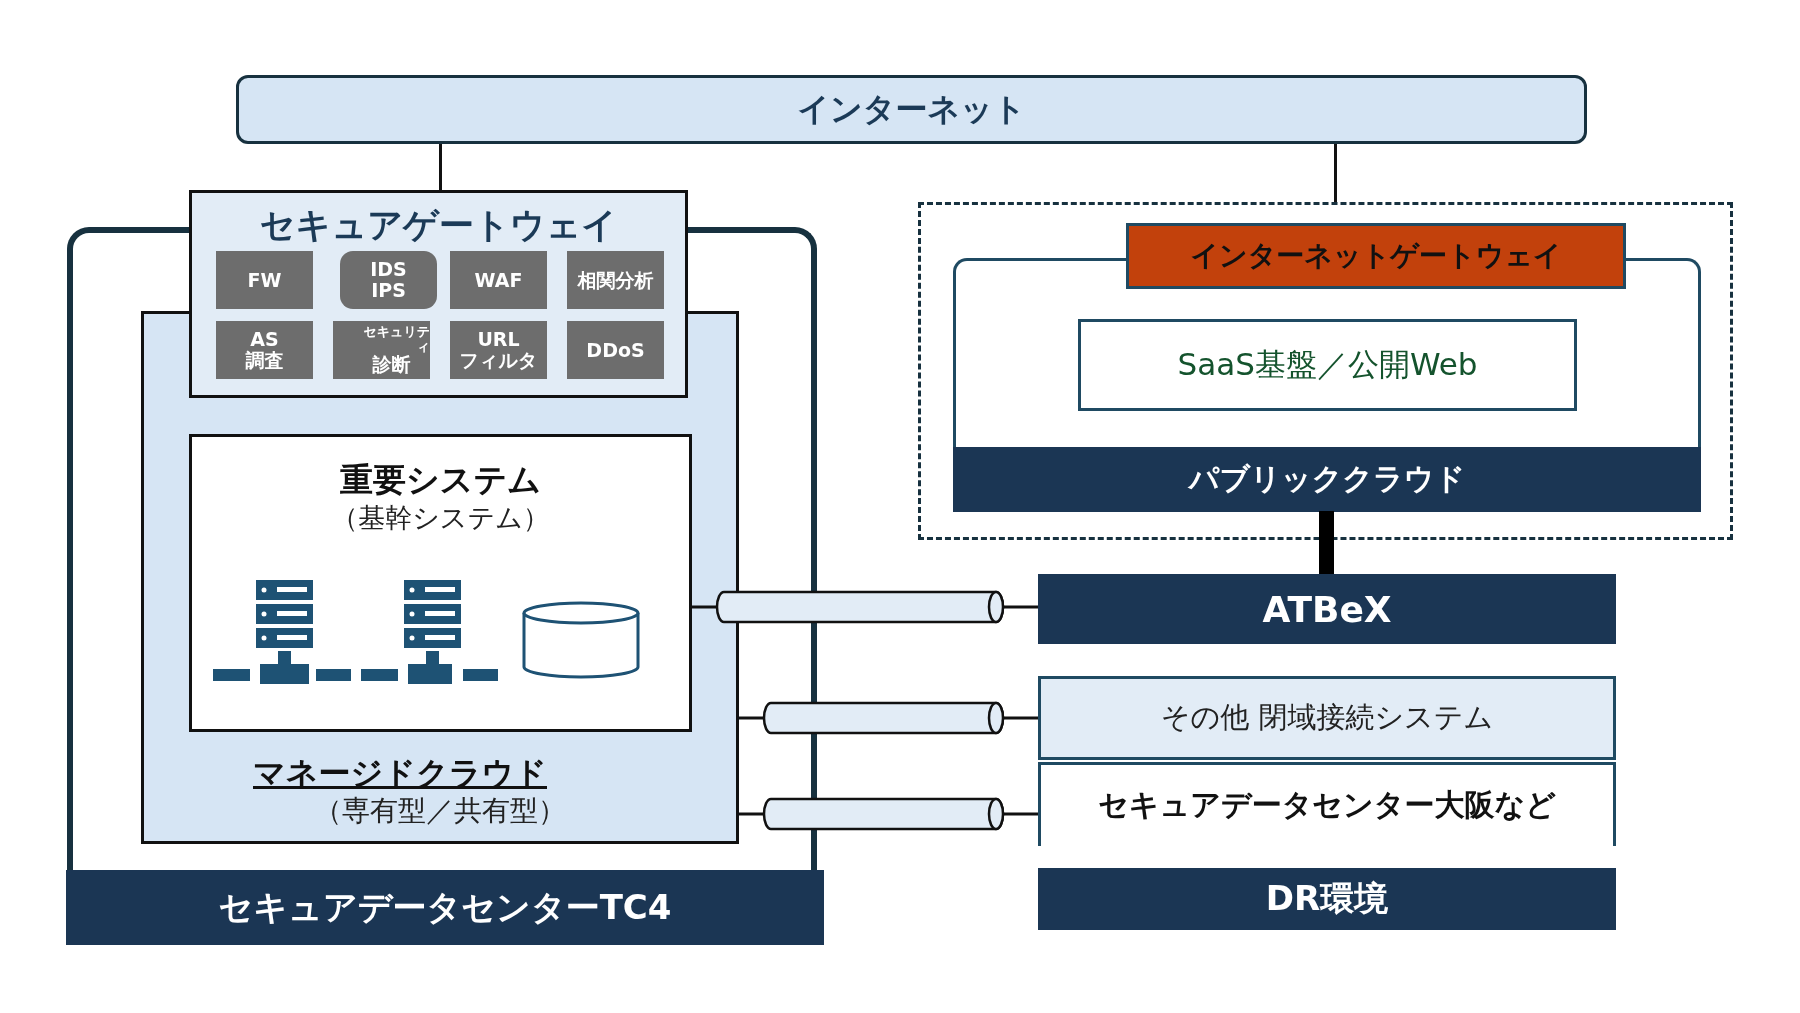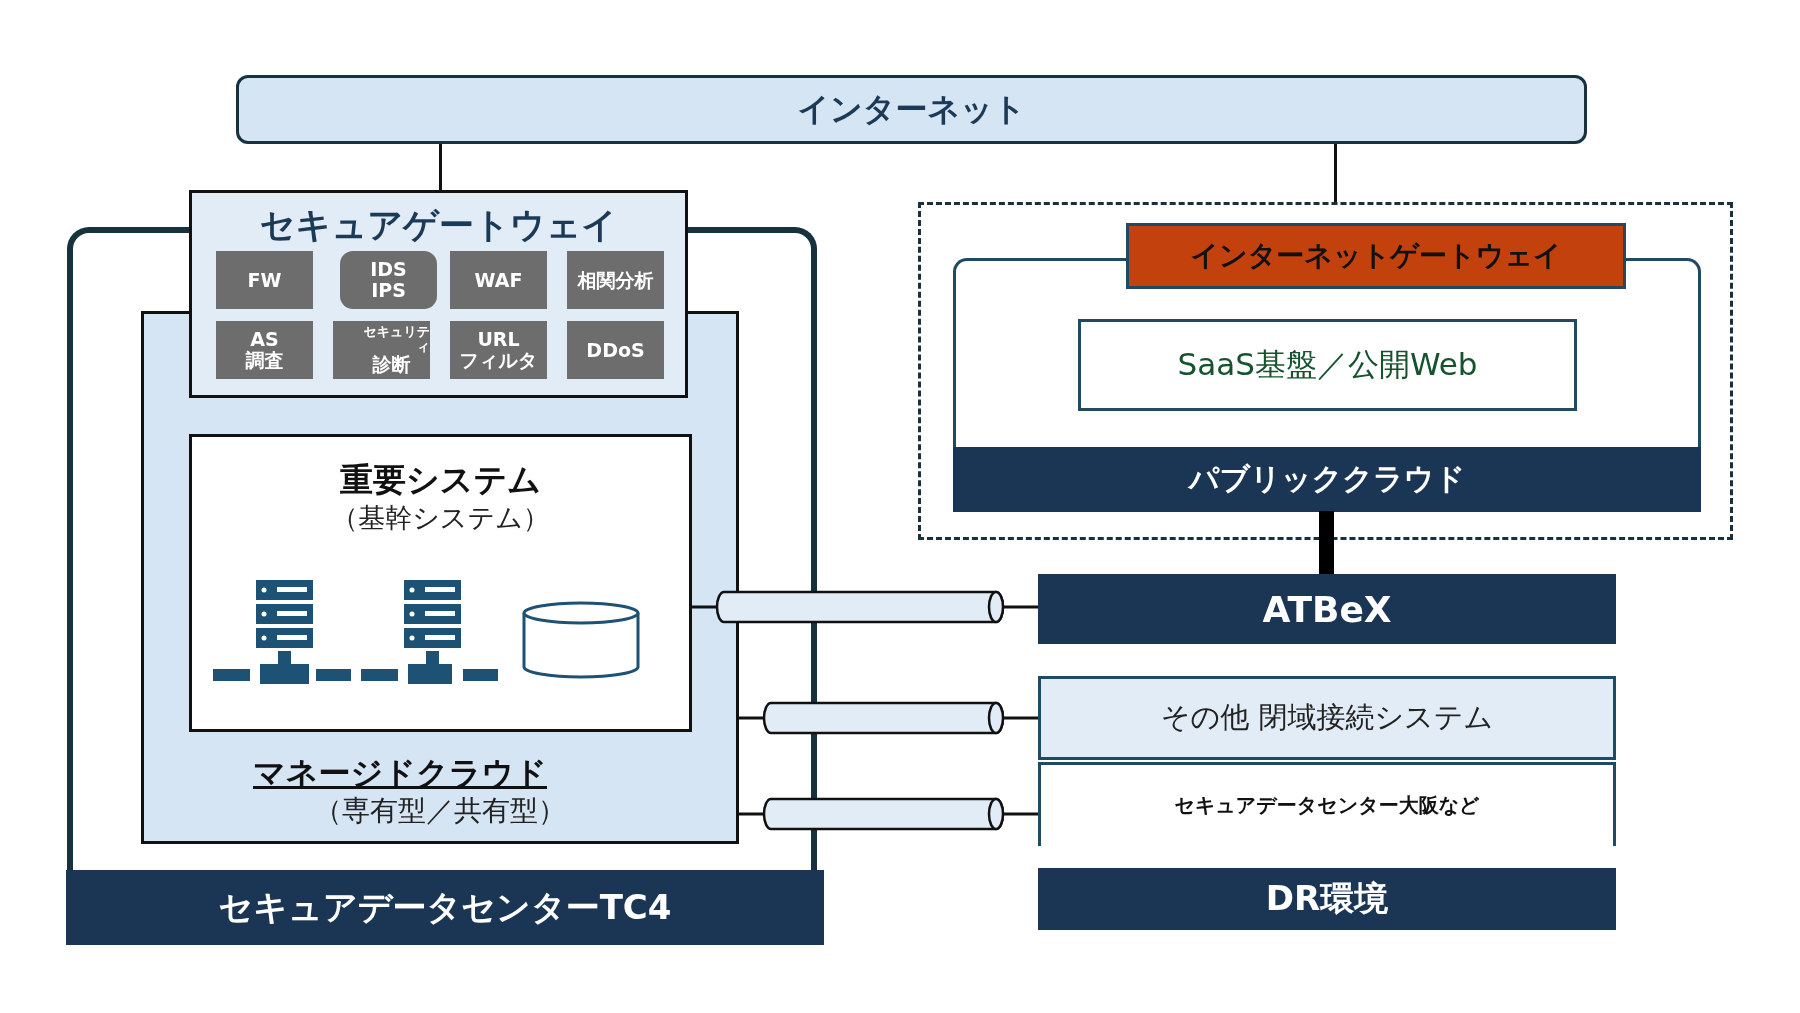--- a/index.html
+++ b/index.html
@@ -41,21 +41,21 @@
          font-size:28px; font-weight:bold; color:#111; }
   #saas { left:1078px; top:319px; width:499px; height:92px; background:#fff; border:3px solid #1f4a62;
           font-size:31px; color:#14532d; }
   #thick { left:1319px; top:511px; width:15px; height:64px; background:#000; }
 
   #atbex { left:1038px; top:574px; width:578px; height:70px; background:#1b3654; color:#fff;
            font-size:36px; font-weight:bold; }
   #closed { left:1038px; top:676px; width:578px; height:84px; background:#e2ecf6; border:3px solid #1f4a62;
             font-size:29px; color:#222; }
   #dr-top { left:1038px; top:762px; width:578px; height:84px; background:#fff; border:3px solid #1f4a62;
-            border-bottom:none; font-size:20px; font-weight:bold; color:#111; }
+            border-bottom:none; font-size:30px; font-weight:bold; color:#111; }
   #dr-bar { left:1038px; top:868px; width:578px; height:62px; background:#1b3654; color:#fff;
             font-size:34px; font-weight:bold; }
   svg.overlay { position:absolute; left:0; top:0; }
 </style>
 </head>
 <body>
 
 <div id="internet" class="abs center navy-text">
   <span>インターネット</span>
 </div>

